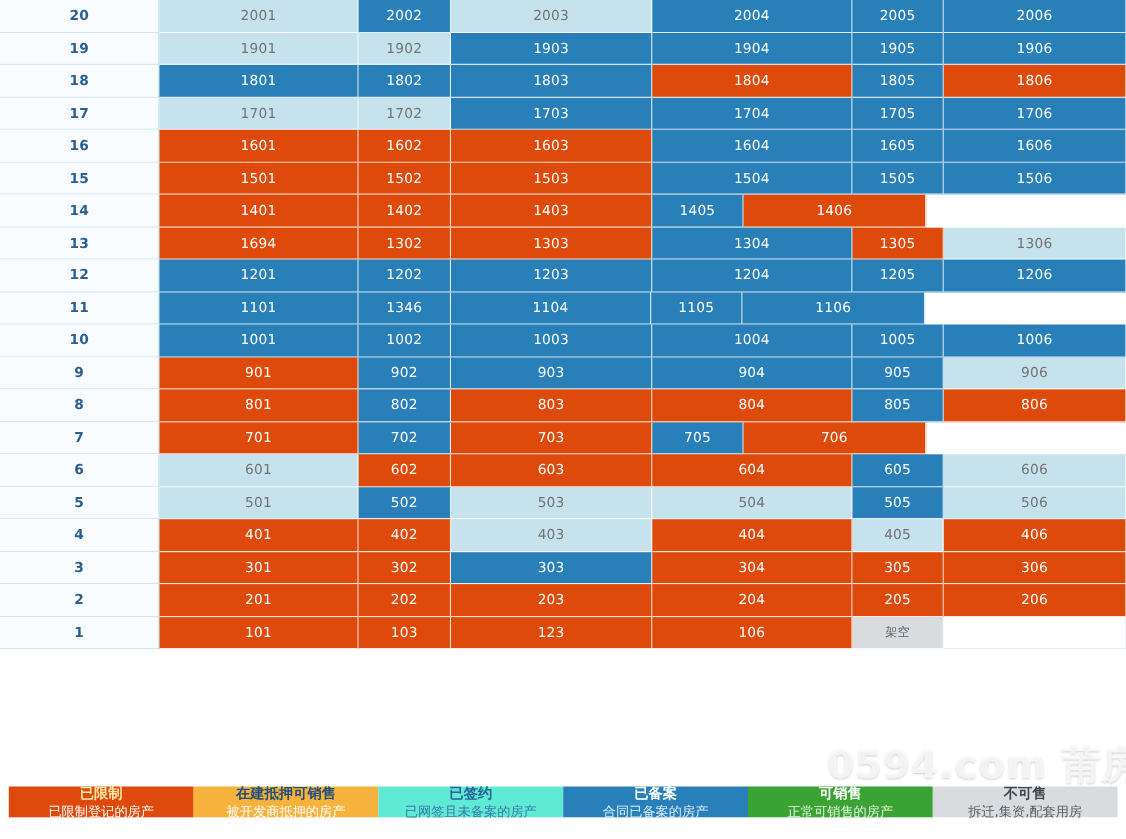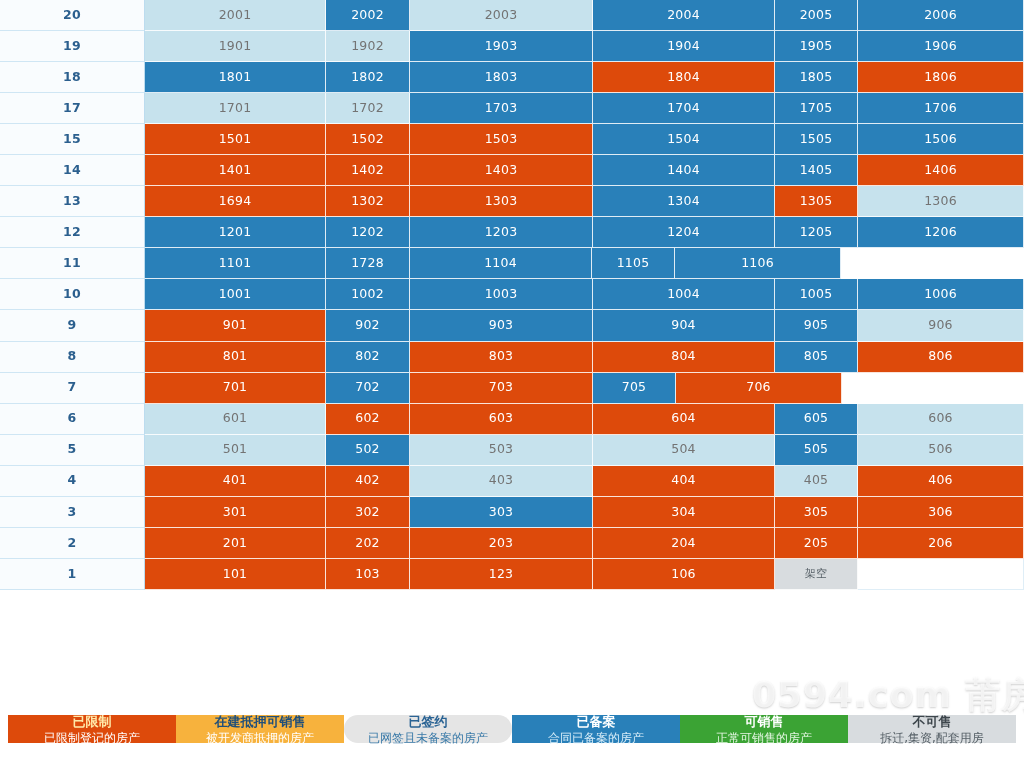--- a/index.html
+++ b/index.html
@@ -120,21 +120,21 @@
     line-height: 1;
   }
   .lg-restricted { background: #dd4a0b; }
   .lg-restricted .legend-title { color: #ffe9a8; }
   .lg-restricted .legend-desc  { color: #ffffff; }
 
   .lg-mortgage { background: #f7b23d; }
   .lg-mortgage .legend-title { color: #1f4f7a; }
   .lg-mortgage .legend-desc  { color: #ffffff; }
 
-  .lg-signed { background: #e5e5e5; border-radius: 16px; }
+  .lg-signed { background: #5eead4; }
   .lg-signed .legend-title { color: #2a6394; }
   .lg-signed .legend-desc  { color: #3a7aa8; }
 
   .lg-filed { background: #2980b9; }
   .lg-filed .legend-title { color: #ffffff; }
   .lg-filed .legend-desc  { color: #d7ecf8; }
 
   .lg-sellable { background: #3ba334; }
   .lg-sellable .legend-title { color: #ffffff; }
   .lg-sellable .legend-desc  { color: #e1f5df; }
@@ -179,34 +179,42 @@
       <div class="row">
         <div class="cell c-hdr floor-head">17</div>
         <div class="cell c-1 st-signed">1701</div>
         <div class="cell c-2 st-signed">1702</div>
         <div class="cell c-3 st-filed">1703</div>
         <div class="cell c-4 st-filed">1704</div>
         <div class="cell c-5 st-filed">1705</div>
         <div class="cell c-6 st-filed">1706</div>
       </div>
       <div class="row">
+        <div class="cell c-hdr floor-head">16</div>
+        <div class="cell c-1 st-restricted">1601</div>
+        <div class="cell c-2 st-restricted">1602</div>
+        <div class="cell c-3 st-restricted">1603</div>
+        <div class="cell c-4 st-filed">1604</div>
+        <div class="cell c-5 st-filed">1605</div>
+        <div class="cell c-6 st-filed">1606</div>
+      </div>
+      <div class="row">
         <div class="cell c-hdr floor-head">15</div>
         <div class="cell c-1 st-restricted">1501</div>
         <div class="cell c-2 st-restricted">1502</div>
         <div class="cell c-3 st-restricted">1503</div>
         <div class="cell c-4 st-filed">1504</div>
         <div class="cell c-5 st-filed">1505</div>
         <div class="cell c-6 st-filed">1506</div>
       </div>
       <div class="row">
         <div class="cell c-hdr floor-head">14</div>
         <div class="cell c-1 st-restricted">1401</div>
         <div class="cell c-2 st-restricted">1402</div>
         <div class="cell c-3 st-restricted">1403</div>
-        <div class="cell c-4 st-filed">1404</div>
         <div class="cell c-5 st-filed">1405</div>
         <div class="cell c-6 st-restricted">1406</div>
       </div>
       <div class="row">
         <div class="cell c-hdr floor-head">13</div>
         <div class="cell c-1 st-restricted">1694</div>
         <div class="cell c-2 st-restricted">1302</div>
         <div class="cell c-3 st-restricted">1303</div>
         <div class="cell c-4 st-filed">1304</div>
         <div class="cell c-5 st-restricted">1305</div>
@@ -217,21 +225,21 @@
         <div class="cell c-1 st-filed">1201</div>
         <div class="cell c-2 st-filed">1202</div>
         <div class="cell c-3 st-filed">1203</div>
         <div class="cell c-4 st-filed">1204</div>
         <div class="cell c-5 st-filed">1205</div>
         <div class="cell c-6 st-filed">1206</div>
       </div>
       <div class="row">
         <div class="cell c-hdr floor-head">11</div>
         <div class="cell c-1 st-filed">1101</div>
-        <div class="cell c-2 st-filed">1728</div>
+        <div class="cell c-2 st-filed">1346</div>
         <div class="cell c-4 st-filed">1104</div>
         <div class="cell c-5 st-filed">1105</div>
         <div class="cell c-6 st-filed">1106</div>
       </div>
       <div class="row">
         <div class="cell c-hdr floor-head">10</div>
         <div class="cell c-1 st-filed">1001</div>
         <div class="cell c-2 st-filed">1002</div>
         <div class="cell c-3 st-filed">1003</div>
         <div class="cell c-4 st-filed">1004</div>

